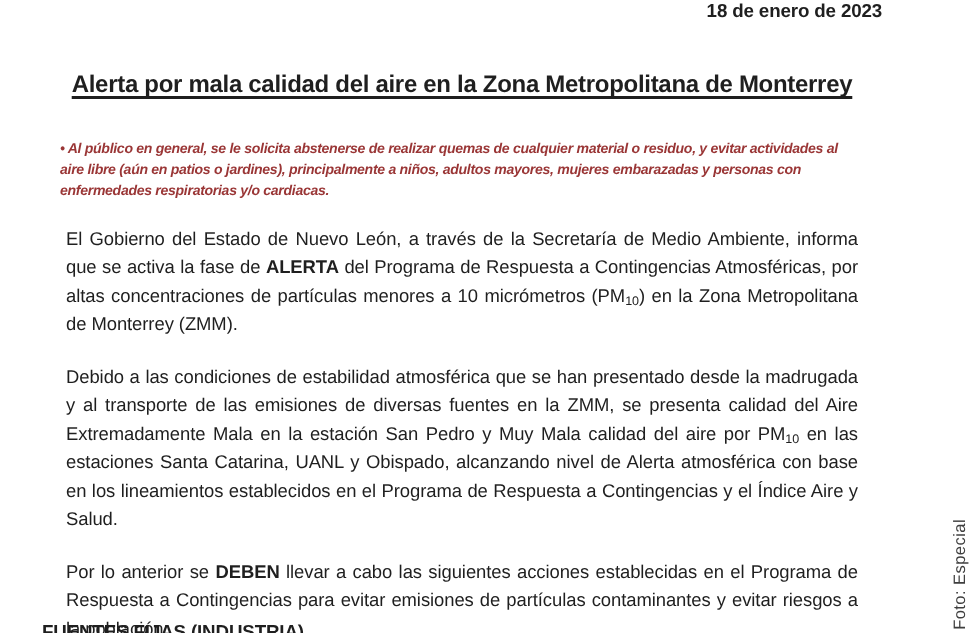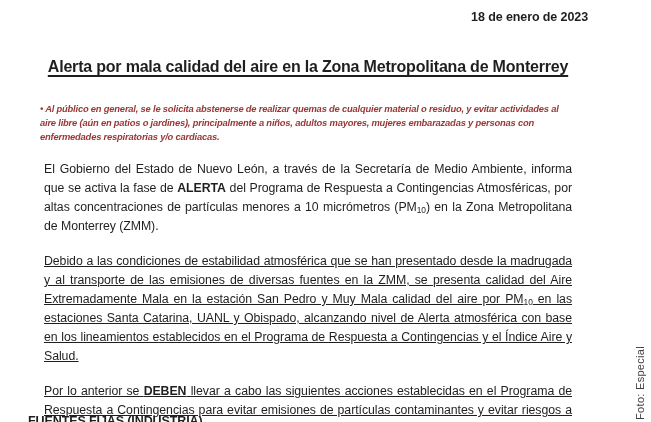--- a/index.html
+++ b/index.html
@@ -14,21 +14,20 @@
     background: #ffffff;
     overflow: hidden;
     font-family: "Liberation Sans", "DejaVu Sans", sans-serif;
     color: var(--body-text, #1f1f1f);
   }
   .content {
     margin-left: 28px;
     width: 560px;
   }
   .date {
-    padding-top: 10px;
     text-align: right;
     font-weight: bold;
     font-size: 12.5px;
     letter-spacing: -0.1px;
   }
   .title {
     margin: 30px auto 16px;
     width: 540px;
     font-size: 16px;
     line-height: 26px;
@@ -53,21 +52,20 @@
   }
   .body-paragraphs p {
     margin: 16px;
     font-size: 12.3px;
     line-height: 19px;
     text-align: justify;
     letter-spacing: -0.05px;
   }
   .body-paragraphs p + p {
     margin-top: 9px;
-    text-decoration: underline;
   }
   .body-paragraphs .b {
     font-weight: bold;
   }
   .body-paragraphs sub {
     font-size: 0.68em;
     line-height: 0;
     vertical-align: -2px;
   }
   .section-heading {

